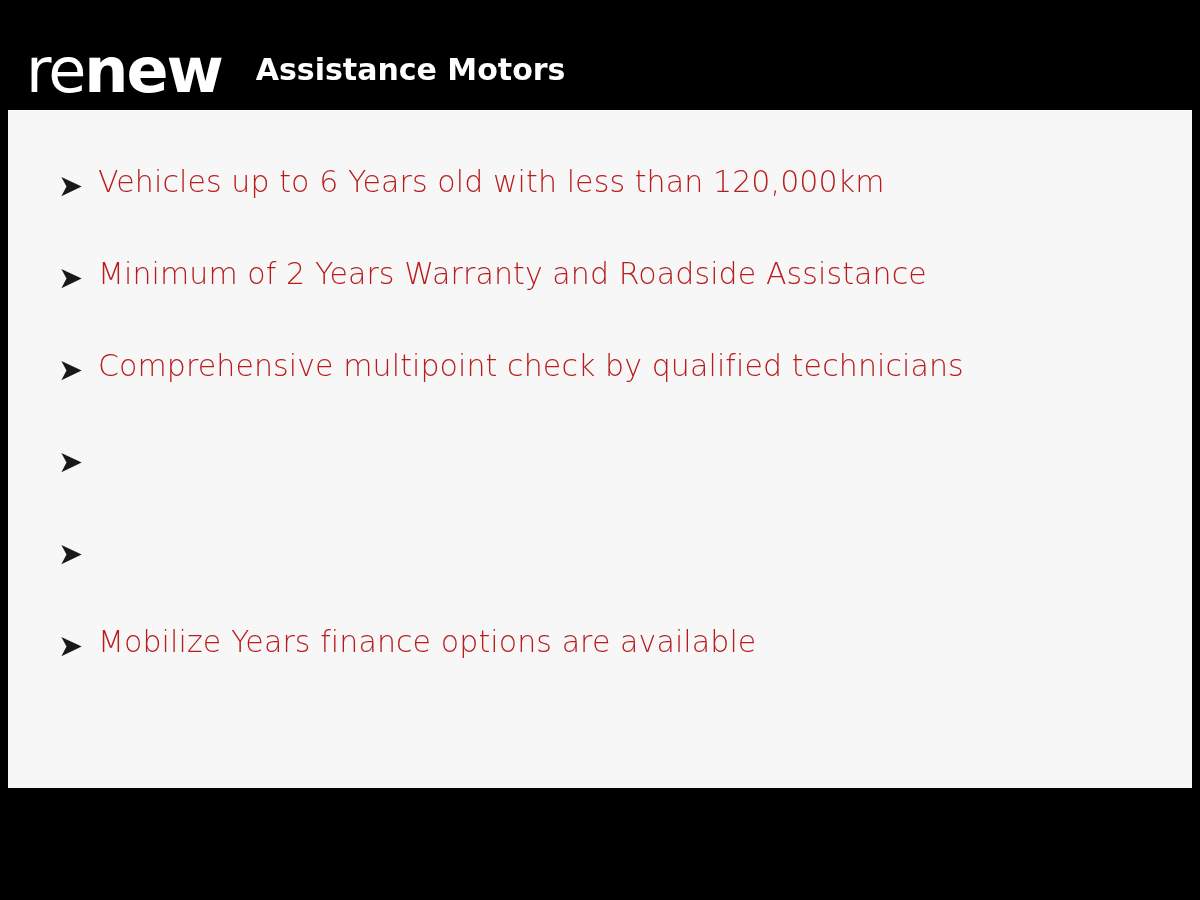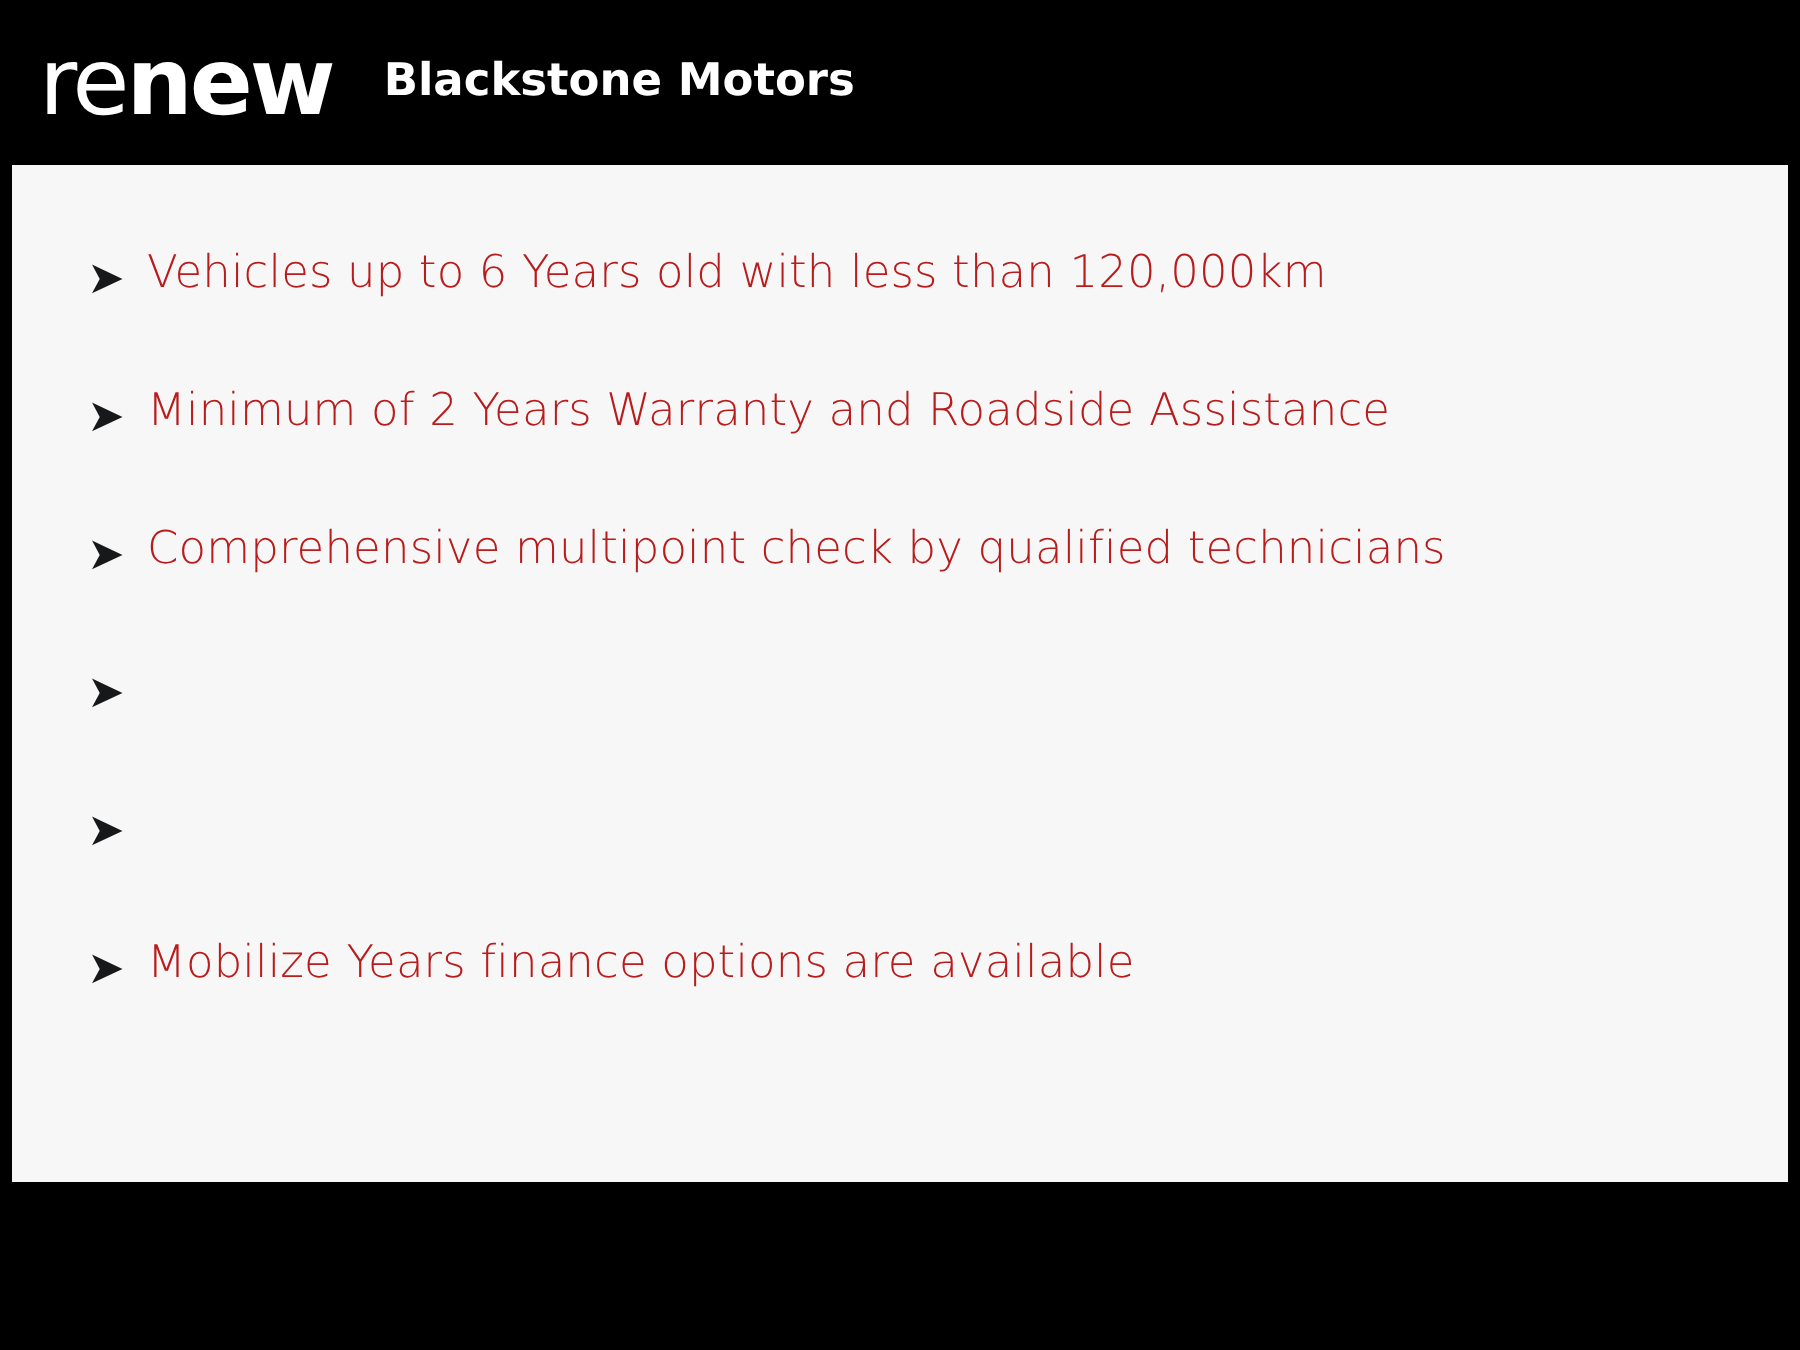--- a/index.html
+++ b/index.html
@@ -18,21 +18,21 @@
     position: relative;
     width: 1200px;
     height: 900px;
     background: #000000;
   }
 
   
   .header {
     position: absolute;
     left: 0;
-    top: 0;
+    top: 16px;
     width: 1200px;
     height: 108px;
     background: #000000;
     display: flex;
     align-items: center;
   }
 
   .logo {
     display: flex;
     align-items: center;
@@ -114,21 +114,21 @@
 </head>
 <body>
 
 <div class="page">
 
   <div class="header">
     <div class="logo">
       <span class="logo-text"><span class="re">re</span><span class="new">new</span></span>
     </div>
     <div class="dealer">
-      <div>Blackstone Motors</div>
+      <div>Assistance Motors</div>
     </div>
   </div>
 
   <div class="panel">
     <div class="bullets">
 
       <div class="bullet-row">
         <span class="arrow">➤</span>
         <span class="bullet-text">Vehicles up to 6 Years old with less than 120,000km</span>
       </div>

